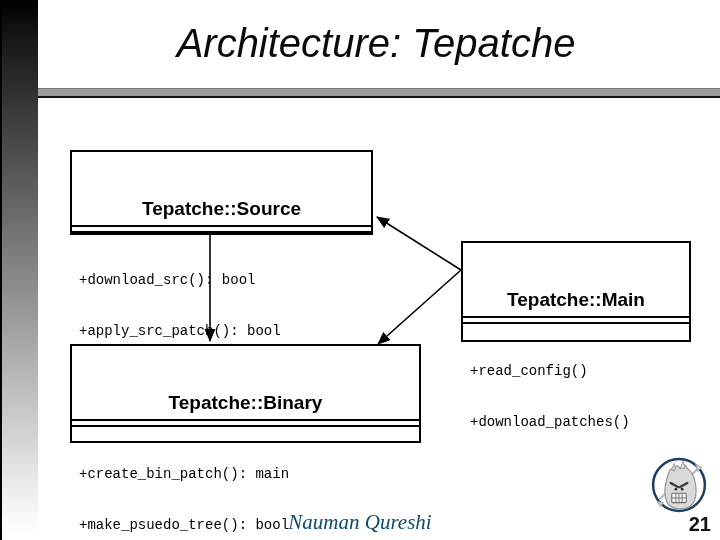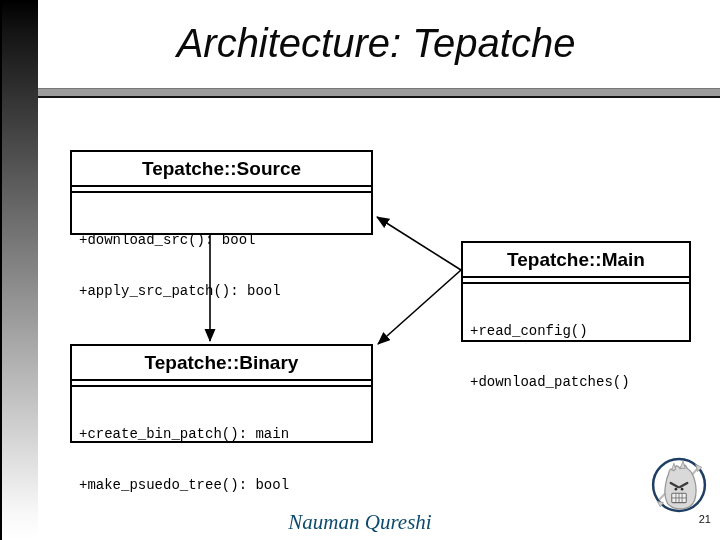--- a/index.html
+++ b/index.html
@@ -61,50 +61,51 @@
   }
   .uml-header {
     display: flex;
     align-items: center;
     justify-content: center;
     height: 33px;
     font-size: 19px;
     font-weight: 700;
     border-bottom: 2px solid #000000;
     letter-spacing: 0px;
+    margin-top: 40px;
   }
   .uml-sep {
     height: 4px;
     border-bottom: 2px solid #000000;
   }
   .uml-methods {
     padding: 5px 7px 4px 7px;
     font-family: "Liberation Mono", "DejaVu Sans Mono", monospace;
     font-size: 14px;
     line-height: 17px;
     white-space: pre;
   }
   .box-source { left: 70px; top: 150px; width: 303px; height: 85px; }
   .box-main   { left: 461px; top: 241px; width: 230px; height: 101px; }
-  .box-binary { left: 70px; top: 344px; width: 303px; height: 99px; }
+  .box-binary { left: 70px; top: 344px; width: 351px; height: 99px; }
   .footer-author {
     position: absolute;
     left: 0; top: 510px;
     width: 720px;
     text-align: center;
     font-family: "Liberation Serif", serif;
     font-style: italic;
     font-size: 21px;
     color: #0c4a6e;
   }
   .page-number {
     position: absolute;
     right: 9px; top: 513px;
-    font-size: 11px;
-    font-weight: 400;
+    font-size: 20px;
+    font-weight: 700;
     color: #111;
     margin-left: 44px;
   }
   .mascot {
     position: absolute;
     left: 650px; top: 456px;
     width: 58px; height: 58px;
   }
 </style>
 </head>

